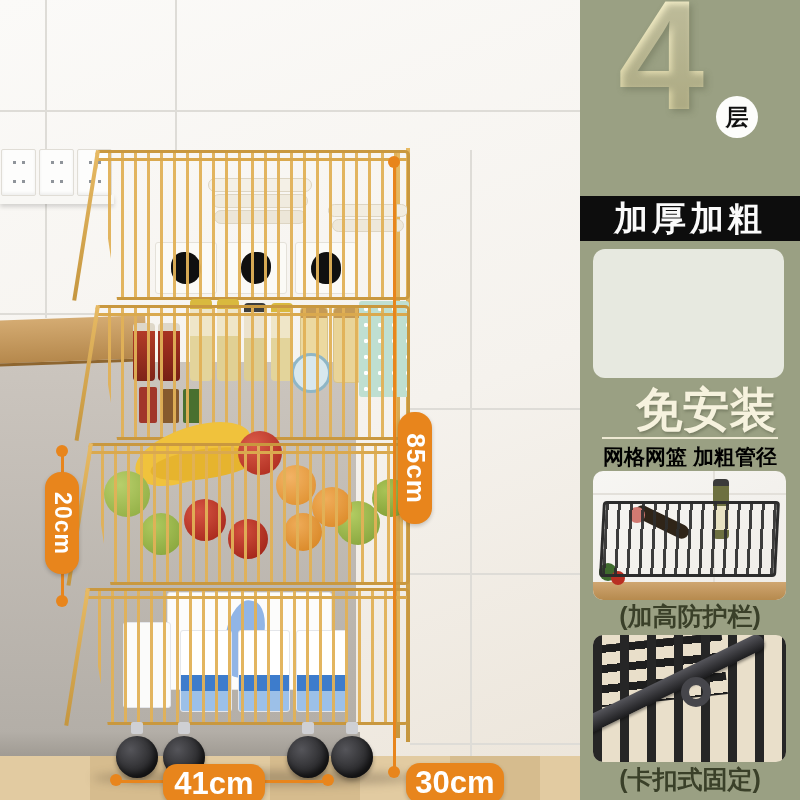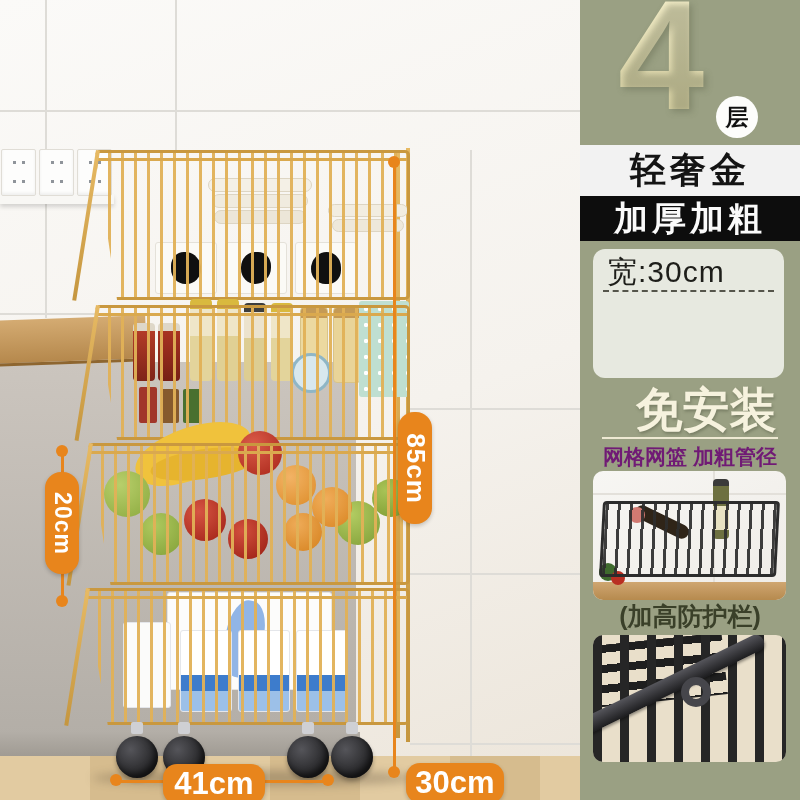--- a/index.html
+++ b/index.html
@@ -47,21 +47,21 @@
     background:linear-gradient(180deg,#faf4d0,#d4cd9d);-webkit-background-clip:text;background-clip:text;color:transparent;text-shadow:3px 3px 6px rgba(90,95,70,.35);}
   .tier-circle{position:absolute;left:136px;top:96px;width:42px;height:42px;border-radius:50%;background:#fdfdfb;color:#111;
     font-size:23px;font-weight:bold;display:flex;align-items:center;justify-content:center;}
   .strip{position:absolute;left:0;width:220px;display:flex;align-items:center;justify-content:center;font-weight:bold;letter-spacing:4px;}
   .strip-white{top:145px;height:51px;background:#F2F2F2;color:#141414;font-size:36px;}
   .strip-black{top:196px;height:45px;background:#0D0D0D;color:#fafafa;font-size:34px;}
   .spec-box{position:absolute;left:13px;top:249px;width:191px;height:129px;background:#e7e9e0;border-radius:12px;padding:2px 10px 0;}
   .spec-row{height:41px;line-height:41px;border-bottom:2px dashed #55554b;font-size:30px;color:#1e1e1a;letter-spacing:1px;padding-left:4px;}
   .headline{position:absolute;left:16px;top:379px;width:220px;text-align:center;font-size:47px;font-weight:bold;color:#f6f2de;text-shadow:1px 2px 3px rgba(70,75,55,.4);}
   .divider{position:absolute;left:22px;top:437px;width:176px;height:2px;background:#eee9d3;}
-  .subheadline{position:absolute;left:0;top:443px;width:220px;text-align:center;font-size:21px;font-weight:bold;color:#701a75;}
+  .subheadline{position:absolute;left:0;top:443px;width:220px;text-align:center;font-size:21px;font-weight:bold;color:#000000;}
   .detail{position:absolute;left:13px;width:193px;border-radius:10px;overflow:hidden;}
   .detail-1{top:471px;height:129px;background:linear-gradient(150deg,#f7f6f3,#efece7);}
   .detail-2{top:635px;height:127px;background:#e9dfca;}
   .caption{position:absolute;left:0;width:220px;text-align:center;font-size:25px;font-weight:bold;color:#3a4029;}
   .cap-1{top:600px;} .cap-2{top:763px;}
   .d1-grout{position:absolute;background:#e3e0da;}
   .d1-wood{position:absolute;left:0;bottom:0;width:193px;height:18px;background:linear-gradient(#cfa671,#b68a4e);}
   .d1-basket{position:absolute;left:8px;top:30px;width:177px;height:76px;border:3px solid #2c2c2c;border-radius:4px;
     background:repeating-linear-gradient(90deg,rgba(45,45,45,.92) 0 3px,transparent 3px 12px);transform:skewX(-3deg);}
   .d2-vbars{position:absolute;inset:0;background:repeating-linear-gradient(90deg,#262626 0 9px,transparent 9px 27px);}
@@ -200,25 +200,23 @@
       </div>
     <div class="hbadge" style="left:406px;top:763px;width:98px;height:40px">
         <span>30cm</span>
       </div>
   </div>
 
   <aside class="panel">
     <div class="big4">4</div>
     <div class="tier-circle">层</div>
 
-    <div class="strip strip-white">轻奢金</div>
     <div class="strip strip-black">加厚加粗</div>
 
     <div class="spec-box">
-      <div class="spec-row">宽:30cm</div>
     </div>
 
     <div class="headline">免安装</div>
     <div class="divider"></div>
     <div class="subheadline">网格网篮 加粗管径</div>
 
     <div class="detail detail-1">
       <div class="d1-grout" style="left:0;top:22px;width:193px;height:2px"></div>
       <div class="d1-grout" style="left:120px;top:0;width:2px;height:129px"></div>
       <div class="d1-wood"></div>
@@ -230,14 +228,15 @@
       <div class="d1-basket"></div>
     </div>
     <div class="caption cap-1">(加高防护栏)</div>
 
     <div class="detail detail-2">
       <div class="d2-hgrid"></div>
       <div class="d2-vbars"></div>
       <div class="d2-pipe"></div>
       <div class="d2-clamp"></div>
     </div>
+    <div class="caption cap-2">(卡扣式固定)</div>
   </aside>
 </div>
 
 </body></html>

